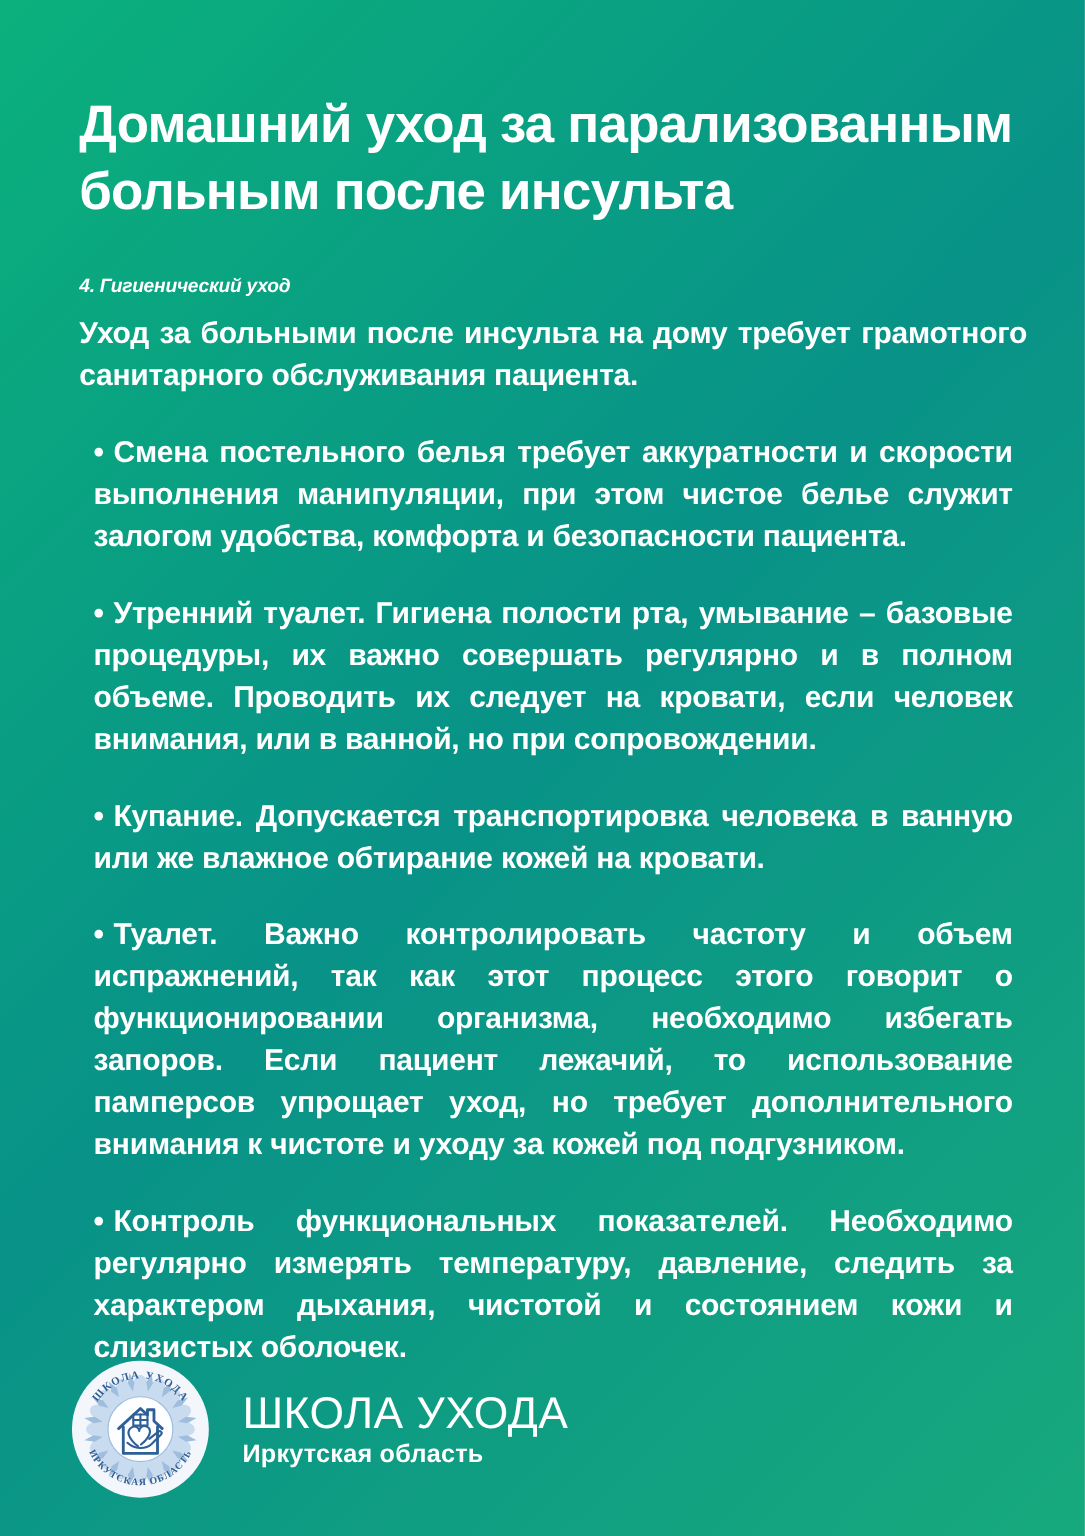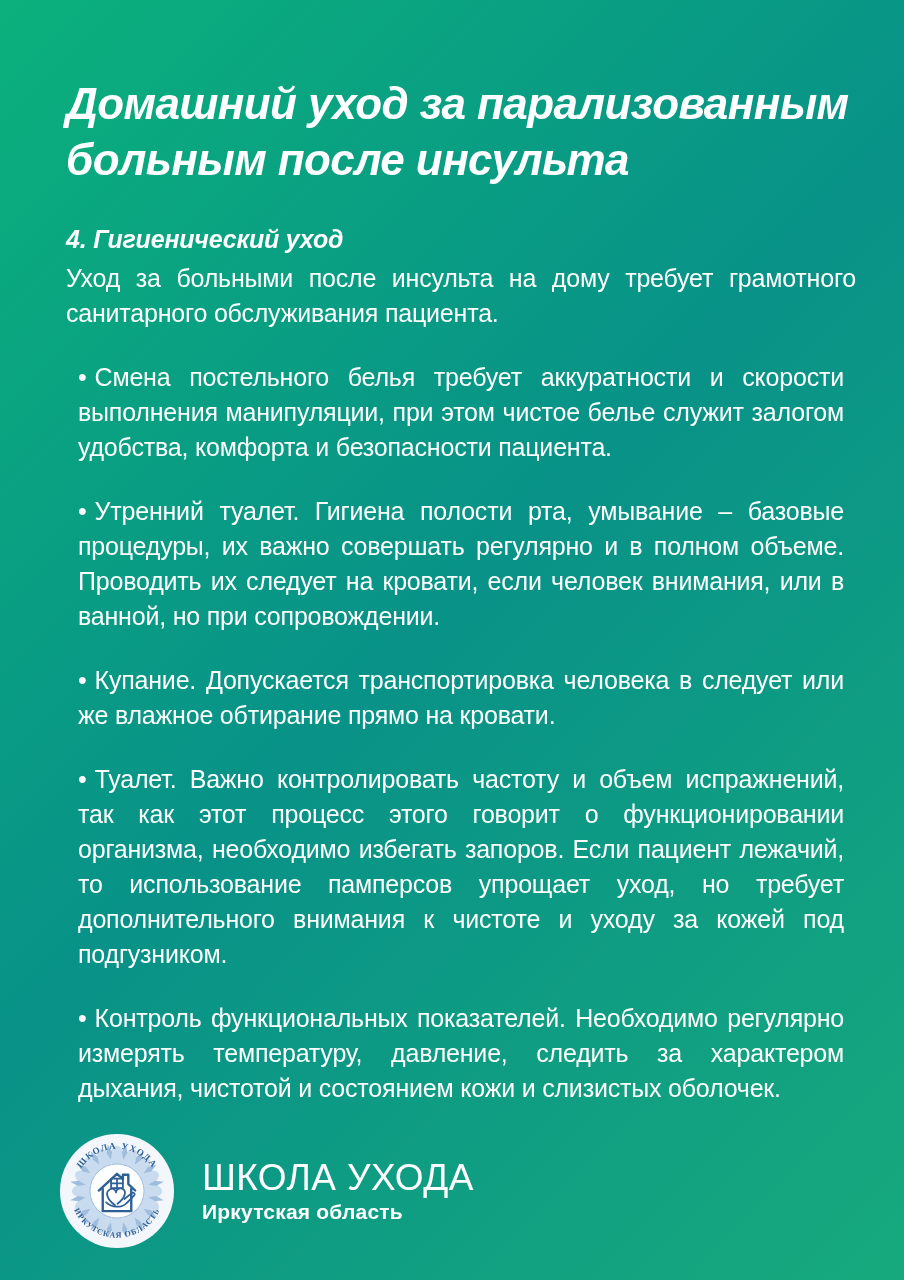--- a/index.html
+++ b/index.html
@@ -28,35 +28,34 @@
     color:var(--text-color);
     overflow:hidden;
   }
   .title{
     margin:14px 0 34px 0;
     font-size:44px;
     line-height:56px;
     font-weight:700;
     letter-spacing:-0.6px;
     max-width:800px;
-    font-style:italic;
   }
   .section-heading{
     margin:0 0 5px 0;
-    font-size:25px;
+    font-size:16px;
     line-height:34px;
     font-weight:700;
     font-style:italic;
     letter-spacing:-0.2px;
   }
   .para{
     margin:0 0 29px 0;
     font-size:25px;
     line-height:35px;
-    font-weight:400;
+    font-weight:700;
     letter-spacing:-0.2px;
     text-align:justify;
     text-justify:inter-word;
   }
   .bullet-list{margin:12px;padding:0;}
   .bullet-marker{margin-right:8px;}
   .footer{
     position:absolute;
     left:58px;
     bottom:30px;
@@ -95,21 +94,21 @@
 
   <h1 class="title">Домашний уход за парализованным больным после инсульта</h1>
 
   <p class="section-heading">4. Гигиенический уход</p>
 
   <p class="para">Уход за больными после инсульта на дому требует грамотного санитарного обслуживания пациента.</p>
 
   <div class="bullet-list">
       <p class="para"><span class="bullet-marker">•</span><span>Смена постельного белья требует аккуратности и скорости выполнения манипуляции, при этом чистое белье служит залогом удобства, комфорта и безопасности пациента.</span></p>
       <p class="para"><span class="bullet-marker">•</span><span>Утренний туалет. Гигиена полости рта, умывание – базовые процедуры, их важно совершать регулярно и в полном объеме. Проводить их следует на кровати, если человек внимания, или в ванной, но при сопровождении.</span></p>
-      <p class="para"><span class="bullet-marker">•</span><span>Купание. Допускается транспортировка человека в следует или же влажное обтирание прямо на кровати.</span></p>
+      <p class="para"><span class="bullet-marker">•</span><span>Купание. Допускается транспортировка человека в ванную или же влажное обтирание кожей на кровати.</span></p>
       <p class="para"><span class="bullet-marker">•</span><span>Туалет. Важно контролировать частоту и объем испражнений, так как этот процесс этого говорит о функционировании организма, необходимо избегать запоров. Если пациент лежачий, то использование памперсов упрощает уход, но требует дополнительного внимания к чистоте и уходу за кожей под подгузником.</span></p>
       <p class="para"><span class="bullet-marker">•</span><span>Контроль функциональных показателей. Необходимо регулярно измерять температуру, давление, следить за характером дыхания, чистотой и состоянием кожи и слизистых оболочек.</span></p>
     </div>
 
   <div class="footer">
 
     <svg class="logo-svg" viewBox="0 0 120 120" aria-hidden="true">
       <defs>
         <ellipse id="pt" cx="60" cy="25.5" rx="6.8" ry="11.5"></ellipse>
         <path id="dm" d="M60 11.5 L62.8 20 L60 27.5 L57.2 20 Z"></path>

